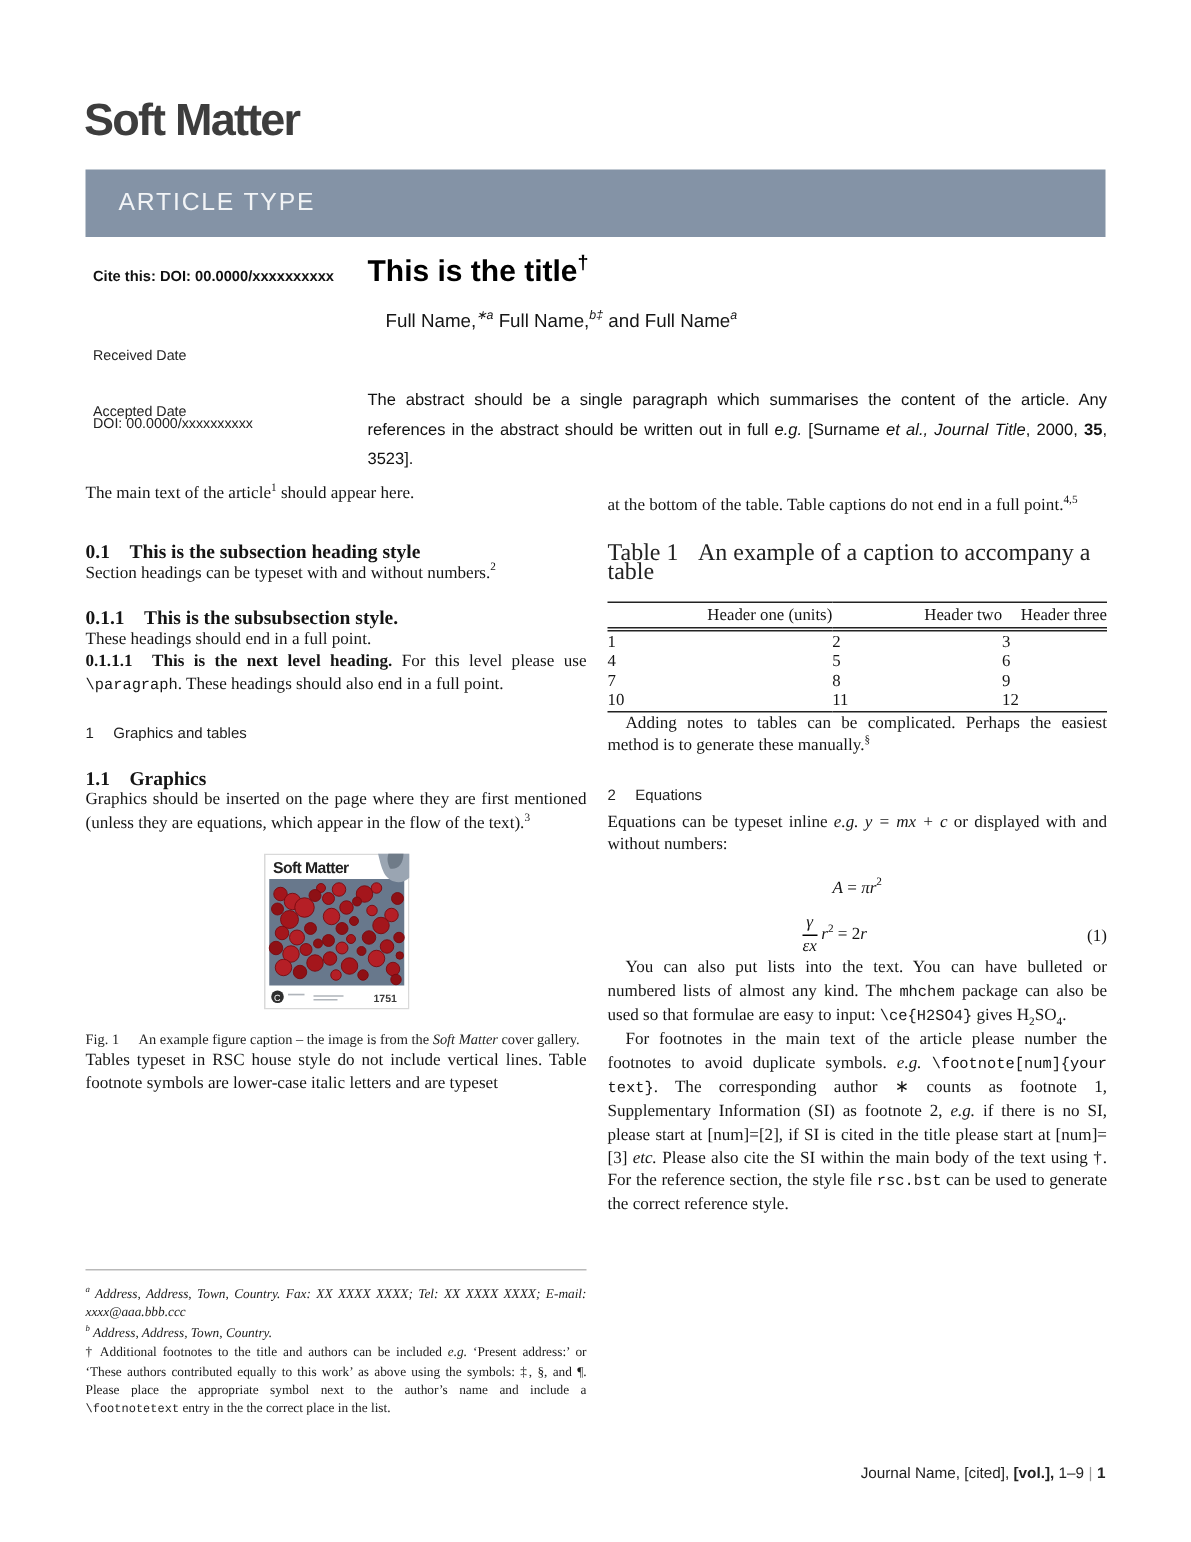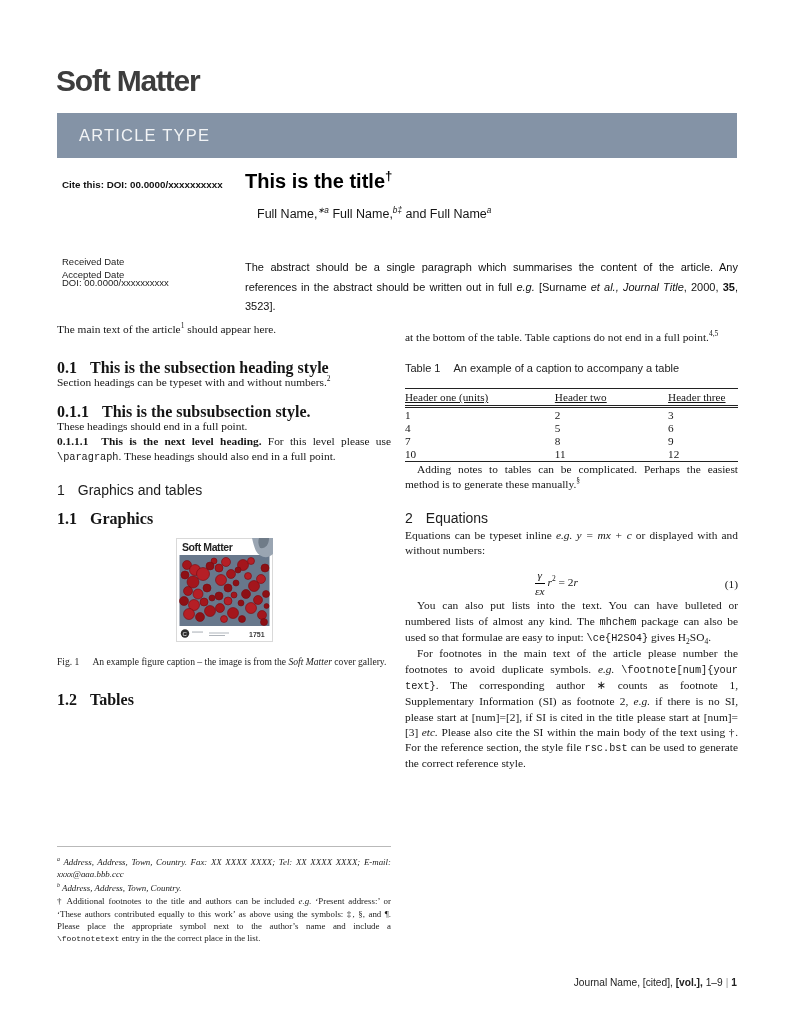--- a/index.html
+++ b/index.html
@@ -9,60 +9,60 @@
   
   .logo{position:absolute;left:56px;top:64px;font-family:"Liberation Sans",sans-serif;
         font-weight:bold;font-size:30px;color:#3d3d3d;letter-spacing:-1.2px;}
   .banner{position:absolute;left:57px;top:113px;width:680px;height:45px;background:#8493a6;}
   .banner span{display:block;padding:13px 0 0 22px;font-family:"Liberation Sans",sans-serif;
         font-size:16.5px;color:#f2f4f6;letter-spacing:1.2px;}
   .cite{position:absolute;left:62px;top:179px;font:bold 9.8px "Liberation Sans",sans-serif;color:#111;}
   .title{position:absolute;left:245px;top:170px;margin:0;font-family:"Liberation Sans",sans-serif;
         font-weight:bold;font-size:20px;color:#000;}
   .authors{position:absolute;left:245px;top:207px;font-family:"Liberation Sans",sans-serif;font-size:12.5px;margin-left:12px;}
-  .recv{position:absolute;left:62px;top:256px;font:9.5px "Liberation Sans",sans-serif;color:#222;}
+  .recv{position:absolute;left:62px;top:232px;font:9.5px "Liberation Sans",sans-serif;color:#222;}
   .accp{position:absolute;left:62px;top:269px;font:9.5px "Liberation Sans",sans-serif;color:#222;}
   .doiline{position:absolute;left:62px;top:277px;font:9.5px "Liberation Sans",sans-serif;color:#222;}
   .abstract{position:absolute;left:245px;top:258px;width:493px;text-align:justify;
         font-family:"Liberation Sans",sans-serif;font-size:11px;line-height:19.5px;color:#111;}
 
   
   .col{position:absolute;}
   .leftc{left:57px;top:322px;width:334px;}
   .rightc{left:405px;top:330px;width:333px;}
   p.body{margin:0;font-size:11.4px;line-height:15.3px;text-align:justify;}
   .indent{text-indent:12px;}
-  .hserif{margin:0;font-weight:bold;font-size:16px;line-height:15px;}
+  .hserif{margin:0;font-weight:bold;font-size:13px;line-height:15px;}
   .hsans{margin:0;font-family:"Liberation Sans",sans-serif;font-weight:normal;
-         font-size:14px;line-height:20px;color:#1c1c1c;}
+         font-size:10px;line-height:20px;color:#1c1c1c;}
   .mt23{margin-top:23px}.mt17{margin-top:17px}.mt15{margin-top:15px}.mt13{margin-top:13px}
   .mt11{margin-top:11px}.mt9{margin-top:9px}.mt6{margin-top:6px}.mt5{margin-top:5px}
   .mt4{margin-top:4px}.mt24{margin-top:24px}
 
   
   .r-b{font-weight:bold}
   .r-i{font-style:italic}
   .r-tt{font-family:"Liberation Mono",monospace;font-size:90%;}
   .r-sup{vertical-align:super;font-size:66%;line-height:0;}
   .r-sub{vertical-align:sub;font-size:66%;line-height:0;}
   .r-num{margin-right:13px;}
   .r-bar{color:#999;padding:0 3px;}
 
   
   .figwrap{margin:12px 0 0;text-align:center;}
   .figwrap svg{display:inline-block;}
   .figcap{margin-top:9px;font-family:Liberation Serif, serif;font-size:9.6px;
           line-height:13px;text-align:justify;color:#222;}
 
   
-  .tcap{margin:17px 0 0;font-family:Liberation Sans, sans-serif;font-size:11px;
+  .tcap{margin:17px 0 0;font-family:Liberation Serif, serif;font-size:16px;
         line-height:13px;color:#222;}
   table.data{margin-top:13px;width:100%;border-collapse:collapse;font-size:11.2px;
         border-top:1.4px solid #222;border-bottom:1.4px solid #222;color:#151515;}
-  table.data th{font-weight:normal;text-align:left;padding:2px 0;border-bottom:3px double #222;text-decoration:underline;}
+  table.data th{font-weight:normal;text-align:right;padding:2px 0;border-bottom:3px double #222;}
   table.data td{padding:0.6px 0;}
 
   
   .eqplain{margin-top:15px;text-align:center;font-size:11.4px;}
   .eqrow{display:flex;align-items:center;margin-top:11px;font-size:11.4px;}
   .eqc{flex:1;text-align:center;}
   .eqnum{width:30px;text-align:right;}
   .frac{display:inline-block;vertical-align:middle;text-align:center;font-style:italic;
         line-height:1.15;margin-right:3px;}
   .fnum{display:block;border-bottom:1px solid #000;padding:0 2px 1px;}
@@ -97,20 +97,21 @@
 
   <div class="col leftc">
     <p class="body"><span>The main text of the article</span><span class="r-sup">1</span><span> should appear here.</span></p>
     <h3 class="hserif mt23"><span class="r-b r-num">0.1</span><span class="r-b">This is the subsection heading style</span></h3>
     <p class="body mt5"><span>Section headings can be typeset with and without numbers.</span><span class="r-sup">2</span></p>
     <h4 class="hserif mt13"><span class="r-b r-num">0.1.1</span><span class="r-b">This is the subsubsection style.</span></h4>
     <p class="body mt11"><span>These headings should end in a full point.</span></p>
     <p class="body mt9"><span class="r-b r-num">0.1.1.1</span><span class="r-b">This is the next level heading.</span><span>  For this level please use </span><span class="r-tt">\paragraph</span><span>. These headings should also end in a full point.</span></p>
     <h2 class="hsans mt15"><span class="r-num">1</span><span>Graphics and tables</span></h2>
     <h3 class="hserif mt11"><span class="r-b r-num">1.1</span><span class="r-b">Graphics</span></h3>
+    <p class="body mt4"><span>Graphics should be inserted on the page where they are first mentioned (unless they are equations, which appear in the flow of the text).</span><span class="r-sup">3</span></p>
 
     <div class="figwrap">
       <svg width="97" height="104" viewBox="0 0 97 104">
         <rect x="0.5" y="0.5" width="96" height="103" fill="#ffffff" stroke="#d9d9d9" stroke-width="1"></rect>
         <rect x="3.5" y="17" width="90" height="71" fill="#68788c"></rect>
         <g stroke="#78090f" stroke-width="0.6">
           <g fill="#a4161c">
             <circle cx="11" cy="27" r="4.5"></circle>
               <circle cx="17" cy="44" r="6"></circle>
               <circle cx="12" cy="53" r="4.5"></circle>
@@ -170,21 +171,21 @@
         <g fill="#b0b5bb">
           <rect x="16" y="93.5" width="11" height="1.1"></rect>
           <rect x="33" y="94.5" width="20" height="1"></rect>
           <rect x="33" y="97" width="16" height="1"></rect>
         </g>
         <text x="73" y="99" font-family="Liberation Sans, sans-serif" font-weight="bold" font-size="7" fill="#3a3a3a">1751</text>
       </svg>
     </div>
     <div class="figcap"><span class="r-num">Fig. 1</span><span>An example figure caption – the image is from the </span><span class="r-i">Soft Matter</span><span> cover gallery.</span></div>
 
-    <h3 class="hserif mt24"><span class="r-b r-num">1.2</span><span class="r-b">Tables</span></h3>
+    <p class="body mt4"><span>Tables typeset in RSC house style do not include vertical lines. Table footnote symbols are lower-case italic letters and are typeset</span></p>
   </div>
 
   <div class="fnblock fnb-left">
     <div class="fnrule"></div>
     <p><span class="r-sup r-i">a</span><span class="r-i"> Address, Address, Town, Country. Fax: XX XXXX XXXX; Tel: XX XXXX XXXX; E-mail: xxxx@aaa.bbb.ccc</span></p>
     <p><span class="r-sup r-i">b</span><span class="r-i"> Address, Address, Town, Country.</span></p>
     <p><span>† Additional footnotes to the title and authors can be included </span><span class="r-i">e.g.</span><span> ‘Present address:’ or ‘These authors contributed equally to this work’ as above using the symbols: ‡, §, and ¶. Please place the appropriate symbol next to the author’s name and include a </span><span class="r-tt">\footnotetext</span><span> entry in the the correct place in the list.</span></p>
   </div>
 
   <div class="col rightc">
@@ -222,20 +223,21 @@
           <tr>
             <td>10</td>
             <td>11</td>
             <td>12</td>
           </tr>
         </tbody>
     </table>
     <p class="body indent mt17"><span>Adding notes to tables can be complicated. Perhaps the easiest method is to generate these manually.</span><span class="r-sup">§</span></p>
     <h2 class="hsans mt15"><span class="r-num">2</span><span>Equations</span></h2>
     <p class="body mt6"><span>Equations can be typeset inline </span><span class="r-i">e.g. y = mx + c</span><span> or displayed with and without numbers:</span></p>
+    <div class="eqplain"><span class="r-i">A</span><span> = </span><span class="r-i">πr</span><span class="r-sup">2</span></div>
     <div class="eqrow">
       <span class="eqc">
         <span class="frac">
           <span class="fnum">γ</span>
           <span class="fden">εx</span>
         </span><span><span class="r-i">r</span><span class="r-sup">2</span><span> = 2</span><span class="r-i">r</span></span>
       </span>
       <span class="eqnum">(1)</span>
     </div>
     <p class="body indent mt11"><span>You can also put lists into the text. You can have bulleted or numbered lists of almost any kind. The </span><span class="r-tt">mhchem</span><span> package can also be used so that formulae are easy to input: </span><span class="r-tt">\ce{H2SO4}</span><span> gives H</span><span class="r-sub">2</span><span>SO</span><span class="r-sub">4</span><span>.</span></p>

